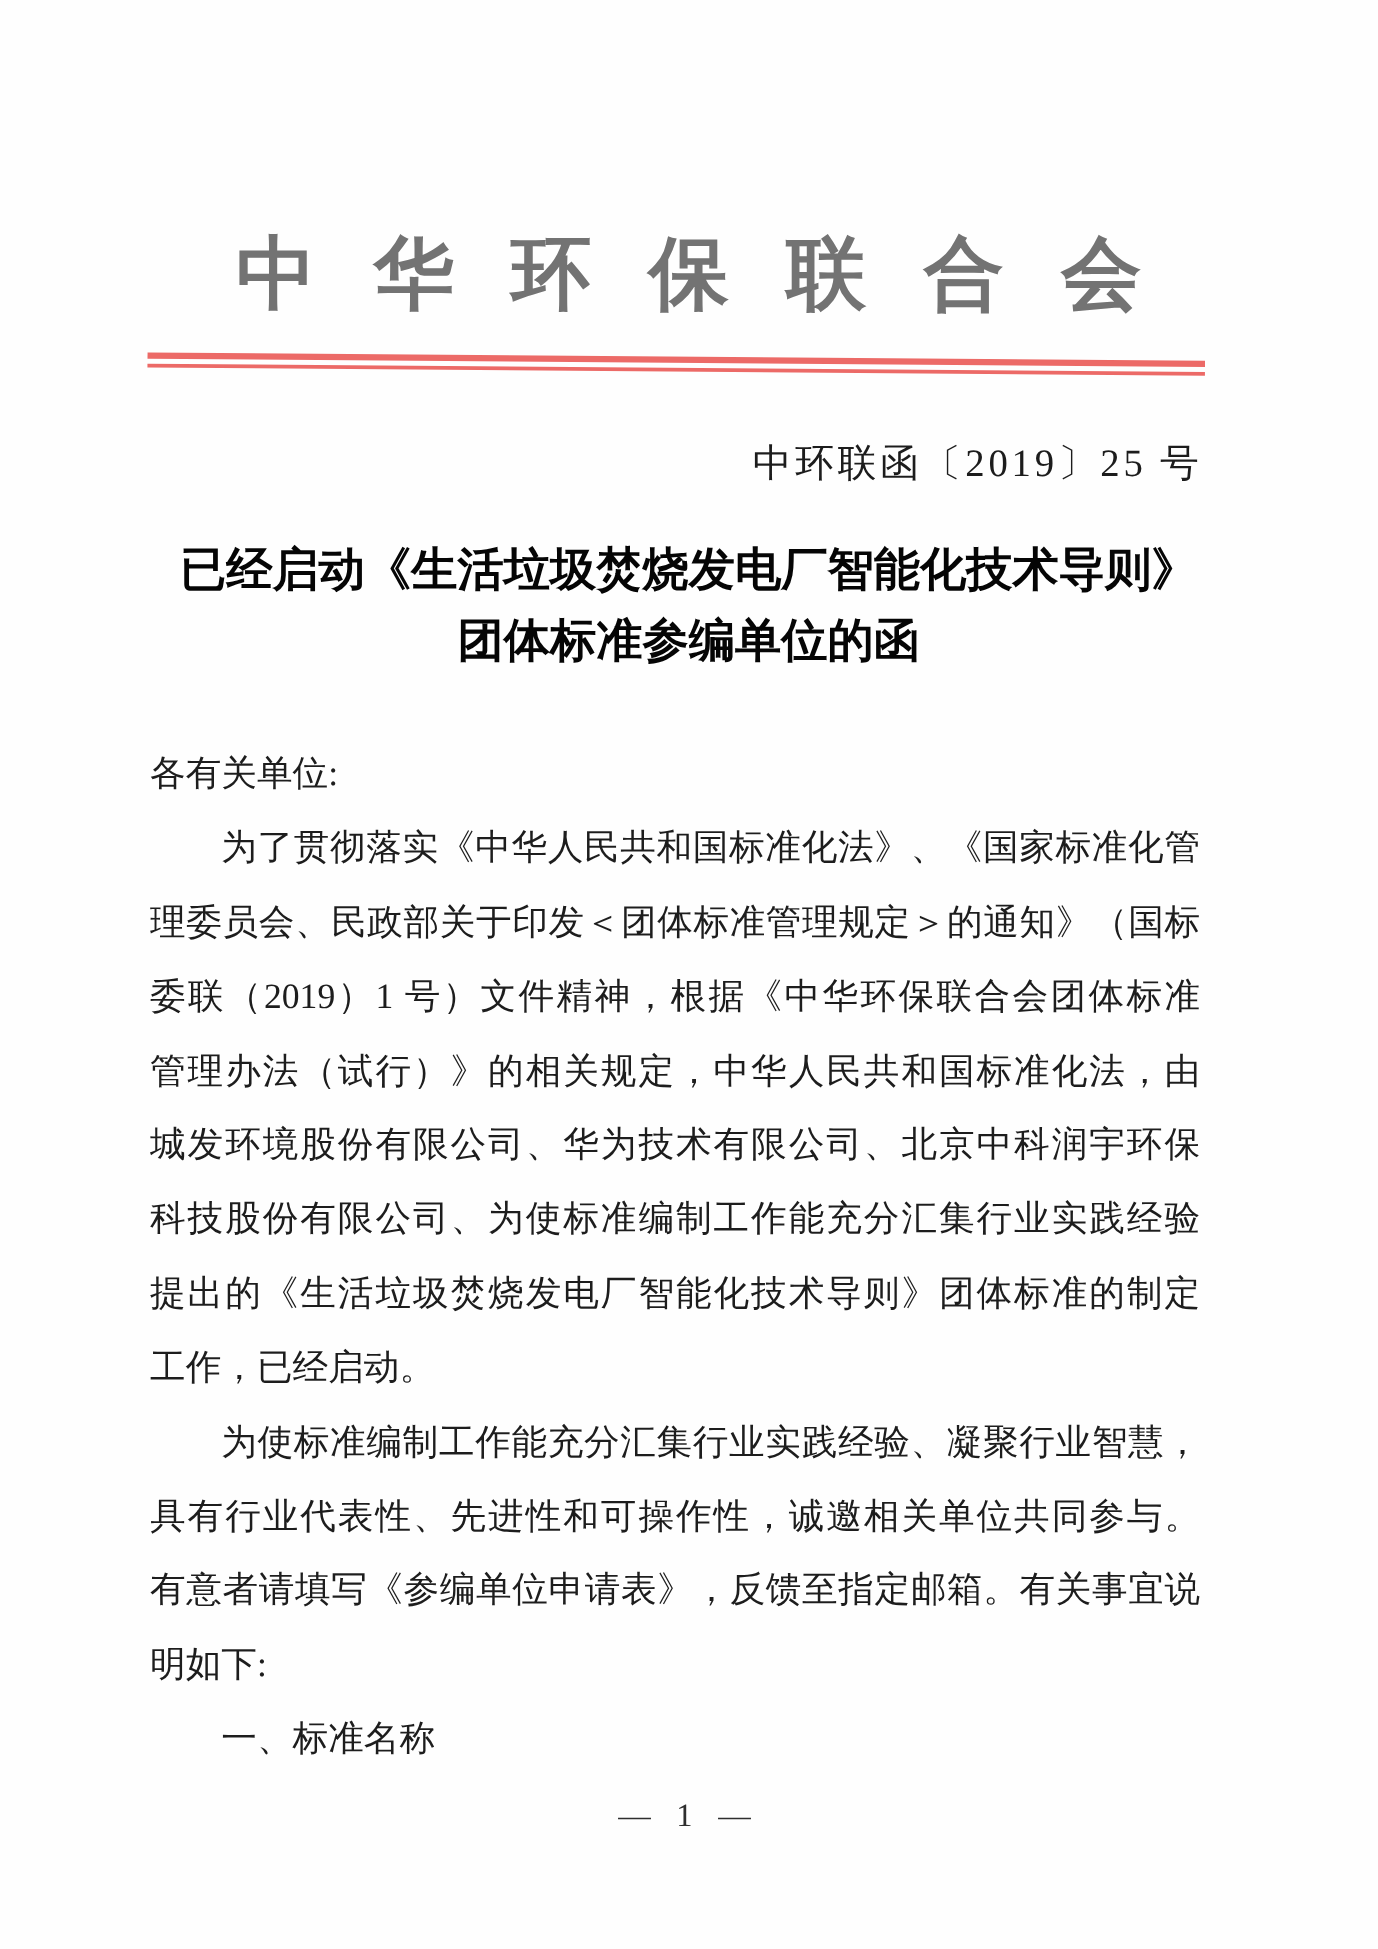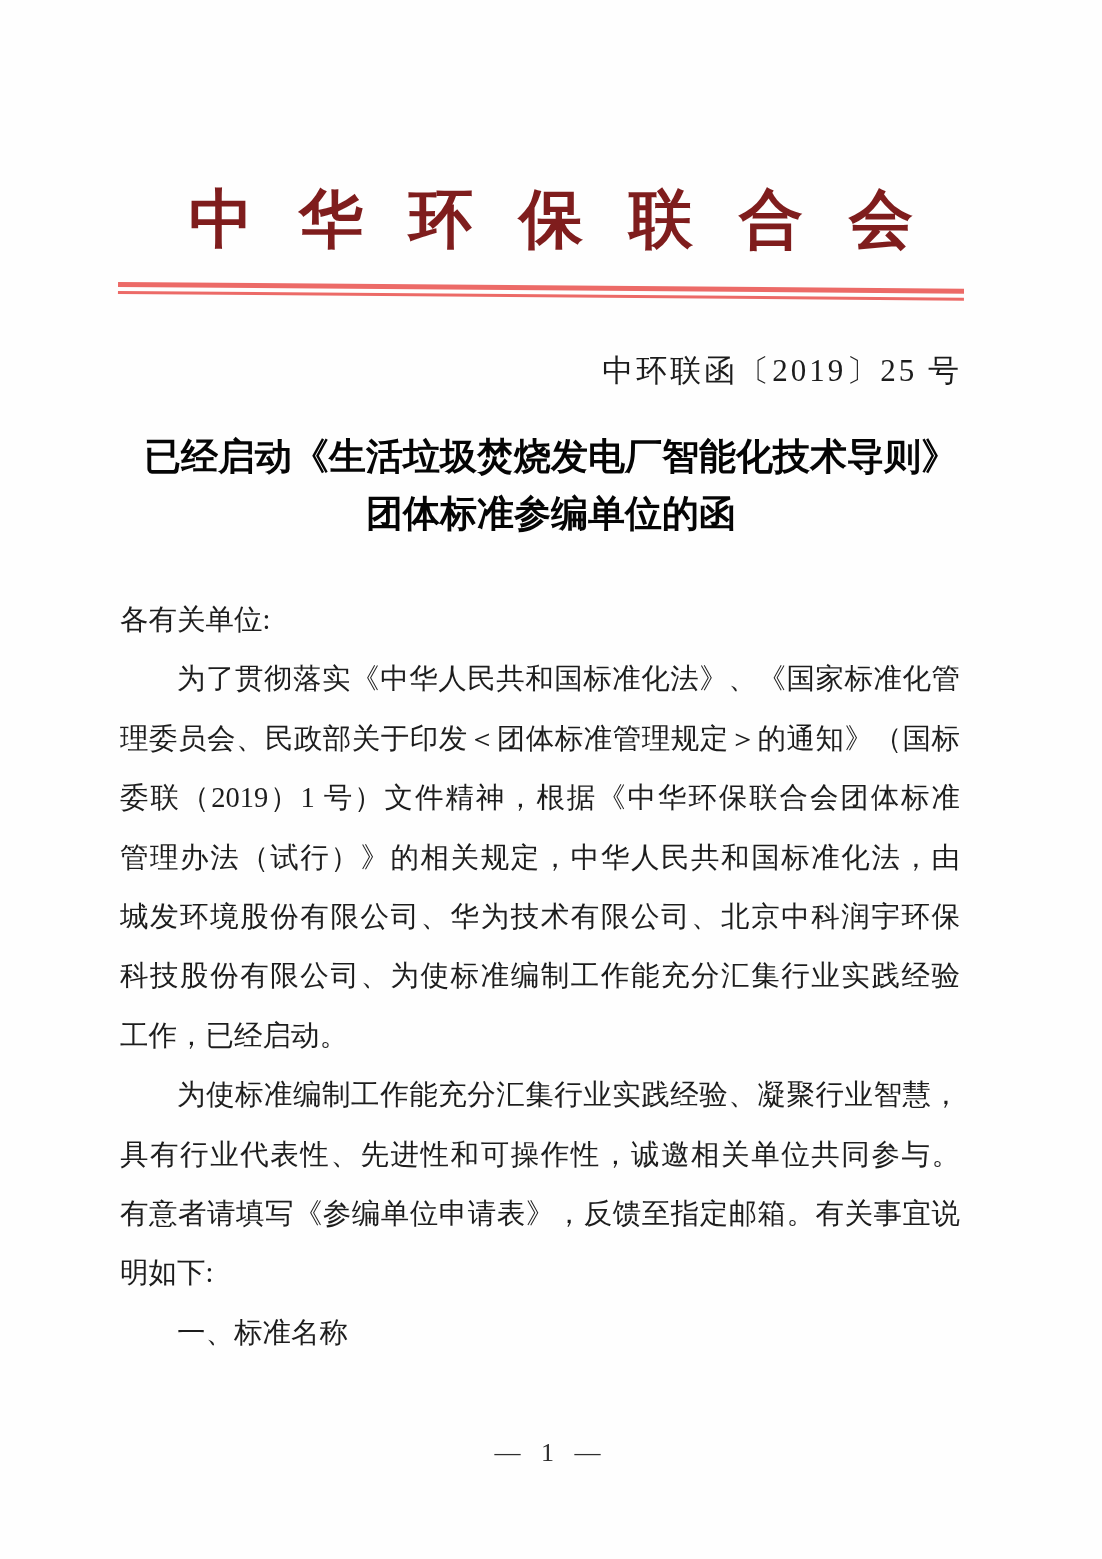--- a/index.html
+++ b/index.html
@@ -17,21 +17,21 @@
     font-family: "Liberation Serif", serif;
     color: #222222;
   }
   
   .letterhead {
     margin: 186px 0 0 0;
     text-align: center;
     font-size: 64px;
     line-height: 68px;
     font-weight: 700;
-    color: #7f1d1d;
+    color: #737373;
   }
   .letterhead .spread {
     letter-spacing: 46px;
     margin-right: -46px; 
   }
   
   .rules {
     width: 846px;
     margin: 28px 0 0 118px;
     transform: rotate(0.45deg);
@@ -104,20 +104,21 @@
   </div>
 
   <div class="letter-body">
     <div class="bl">各有关单位:</div>
     <div class="bl ind j">为了贯彻落实《中华人民共和国标准化法》、《国家标准化管</div>
     <div class="bl j">理委员会、民政部关于印发＜团体标准管理规定＞的通知》（国标</div>
     <div class="bl j">委联（2019）1 号）文件精神，根据《中华环保联合会团体标准</div>
     <div class="bl j">管理办法（试行）》的相关规定，中华人民共和国标准化法，由</div>
     <div class="bl j">城发环境股份有限公司、华为技术有限公司、北京中科润宇环保</div>
     <div class="bl j">科技股份有限公司、为使标准编制工作能充分汇集行业实践经验</div>
+    <div class="bl j">提出的《生活垃圾焚烧发电厂智能化技术导则》团体标准的制定</div>
     <div class="bl">工作，已经启动。</div>
     <div class="bl ind j">为使标准编制工作能充分汇集行业实践经验、凝聚行业智慧，</div>
     <div class="bl j">具有行业代表性、先进性和可操作性，诚邀相关单位共同参与。</div>
     <div class="bl j">有意者请填写《参编单位申请表》，反馈至指定邮箱。有关事宜说</div>
     <div class="bl">明如下:</div>
     <div class="bl ind">一、标准名称</div>
   </div>
 
   <div class="footer">— 1 —</div>
 

